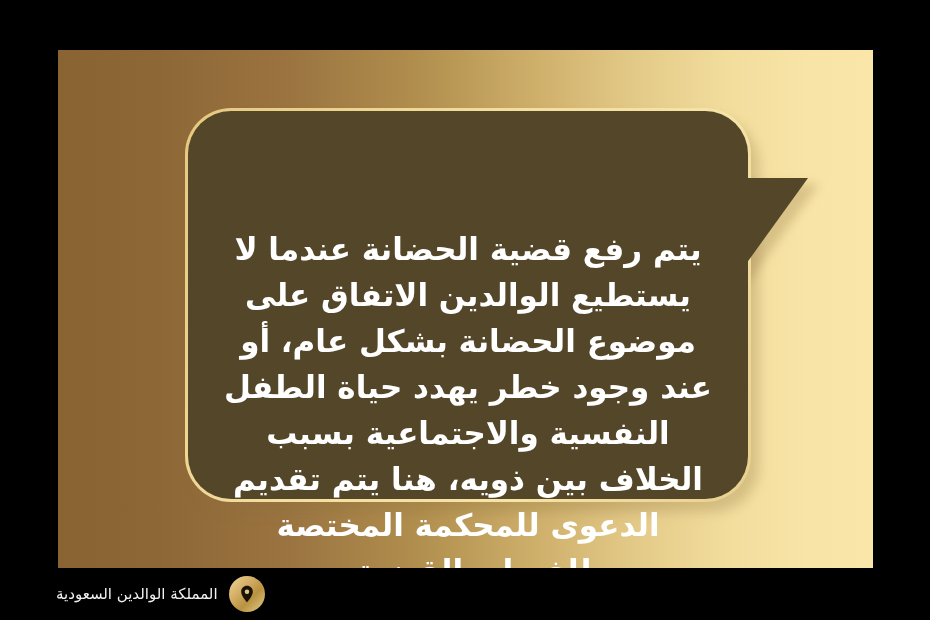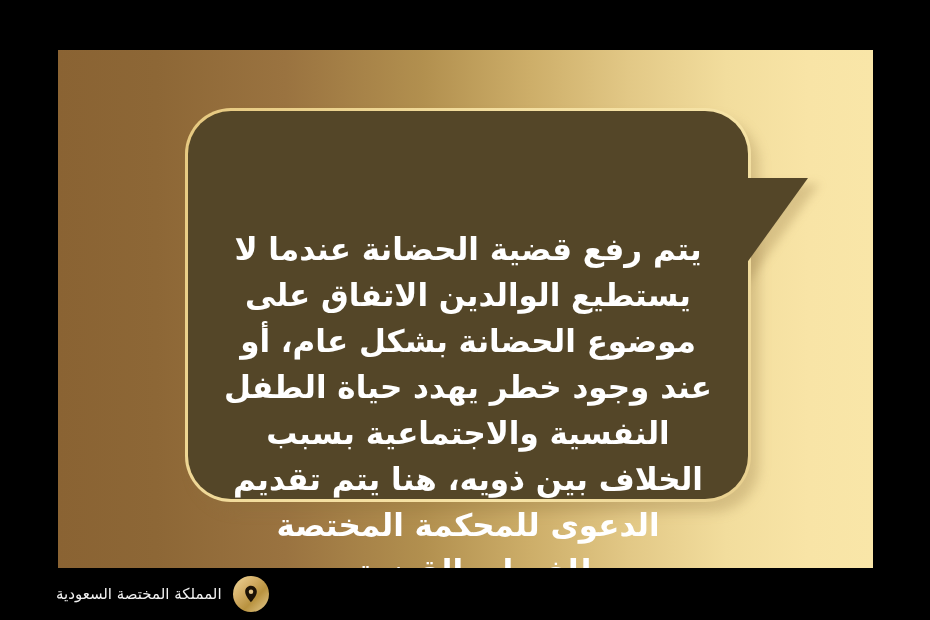--- a/index.html
+++ b/index.html
@@ -225,19 +225,19 @@
 
   <div class="footer">
 
     <div class="footer-left">
       <span class="icon-badge solid">
         <svg width="20" height="20" viewBox="0 0 24 24" aria-hidden="true">
           <path d="M12 2.2c-3.9 0-7 3.1-7 7 0 5.2 7 12.6 7 12.6s7-7.4 7-12.6c0-3.9-3.1-7-7-7z" fill="#1b1206"></path>
           <circle cx="12" cy="9.2" r="2.7" fill="#e3c588"></circle>
         </svg>
       </span>
-      <span class="footer-text rtl">المملكة المختصة السعودية</span>
+      <span class="footer-text rtl">المملكة الوالدين السعودية</span>
     </div>
 
 
   </div>
 
 </div>
 
 </body></html>

